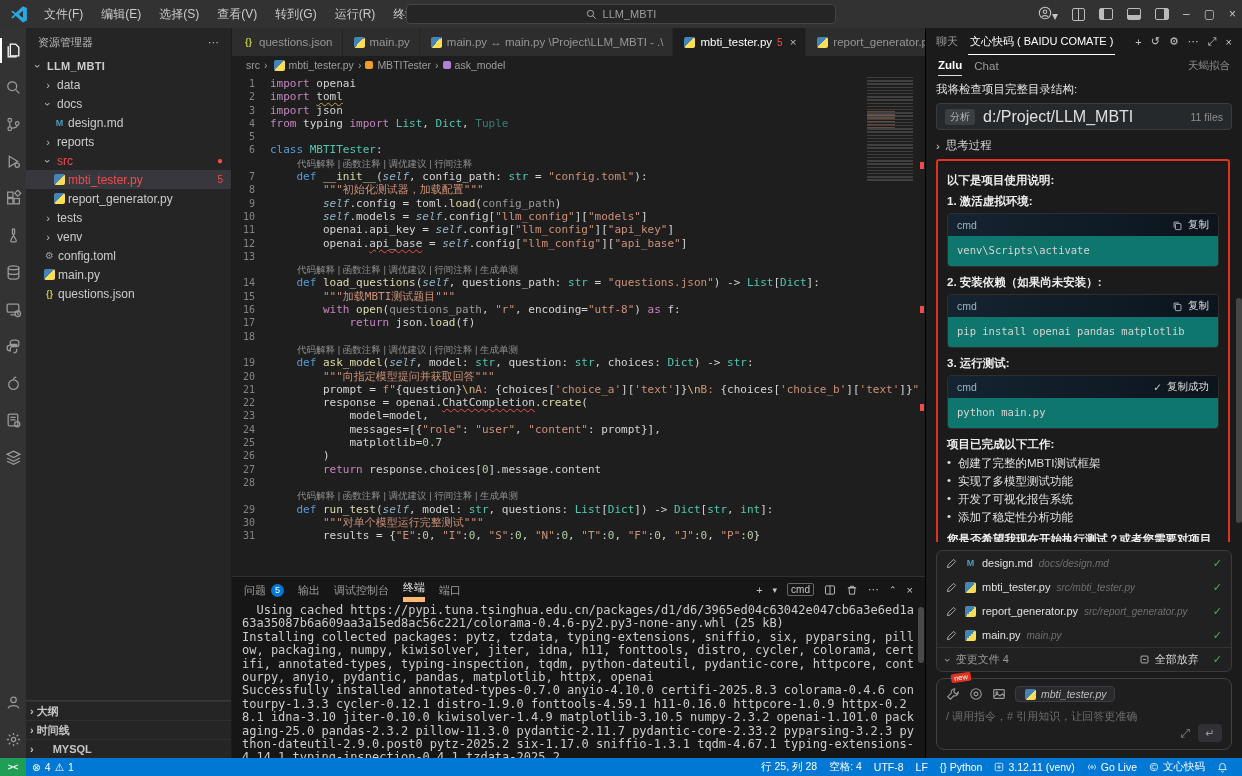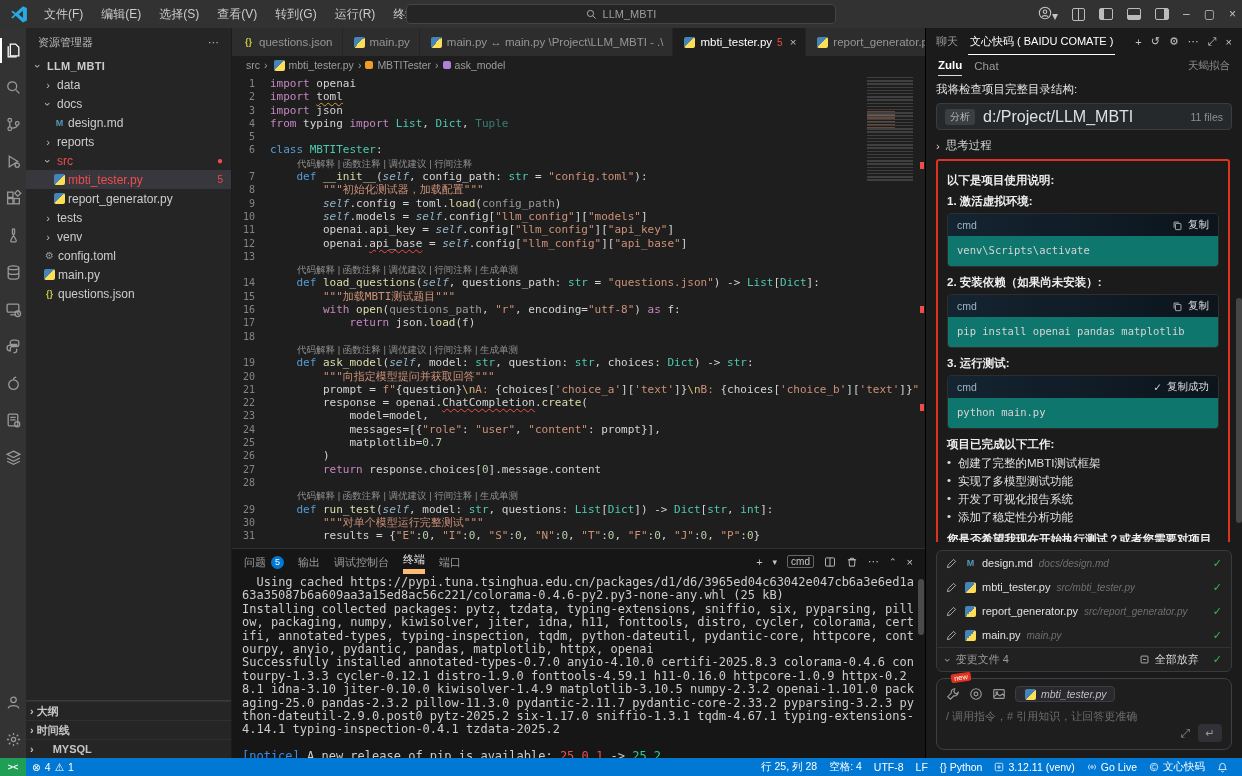--- a/index.html
+++ b/index.html
@@ -60,21 +60,21 @@
   .lens{color:#8f8f8f;font-size:9.5px;font-family:"Liberation Sans","DejaVu Sans",sans-serif;padding-left:27px}
   .tok-p{color:#d4d4d4}.tok-k{color:#c586c0}.tok-kb{color:#569cd6}.tok-cls{color:#4ec9b0}
   .tok-dim{color:#4ec9b0;opacity:.55}.tok-fn{color:#dcdcaa}.tok-v{color:#93b5c8;font-style:italic}
   .tok-pv{color:#9a9a9a}.tok-s{color:#ce9178}.tok-n{color:#b5cea8}.tok-esc{color:#d7ba7d}
   .tok-sqy{color:#d4d4d4;text-decoration:underline wavy #c8a640 1px;text-underline-offset:2px}
   .tok-sqr{color:#d4d4d4;text-decoration:underline wavy #f14c4c 1px;text-underline-offset:2px}
   .minimap{position:absolute;top:3px;right:12px;width:46px;height:104px;opacity:.75;background:
     repeating-linear-gradient(180deg,rgba(190,190,190,.28) 0 1.4px,transparent 1.4px 3.2px);}
   .minimap:before{content:"";position:absolute;left:0;top:34px;width:60%;height:18px;background:repeating-linear-gradient(180deg,rgba(206,145,120,.5) 0 1.4px,transparent 1.4px 3.2px)}
   .ruler-mark{position:absolute;right:1px;width:4px;height:7px;background:#f14c4c}
-  .terminal{height:210px;border-top:1px solid #303031;background:#161616;display:flex;flex-direction:column;position:relative}
+  .terminal{height:182px;border-top:1px solid #303031;background:#161616;display:flex;flex-direction:column;position:relative}
   .term-tabs{height:25px;display:flex;align-items:center;padding:0 12px;gap:14px;font-size:11px;color:#9d9d9d}
   .term-tab{display:flex;align-items:center;gap:5px;height:100%;padding-top:1px}
   .term-tab.active{color:#e7e7e7;border-bottom:5px solid #fdba74}
   .pbadge{min-width:13px;height:13px;border-radius:7px;background:#0078d4;color:#fff;font-size:9px;display:inline-flex;align-items:center;justify-content:center;padding:0 3px}
   .term-acts{margin-left:auto;display:flex;align-items:center;gap:10px;color:#c5c5c5}
   .term-body{flex:1;padding:2px 10px;font-family:"DejaVu Sans Mono","Liberation Mono",monospace;font-size:12px;line-height:13.4px;color:#cccccc;white-space:pre-wrap;word-break:break-all;overflow:hidden}
   .t-nb{color:#3b8eea}.t-rd{color:#f14c4c}.t-gn{color:#23d18b}
   .term-scroll{position:absolute;right:1px;top:30px;width:6px;height:56px;background:#4a4a4a;border-radius:3px}
   .rightpanel{width:317px;background:#1b1b1b;border-left:1px solid #000;display:flex;flex-direction:column}
   .rp-head{height:27px;display:flex;align-items:center;padding:0 10px;gap:10px;font-size:11px;color:#9a9a9a}

